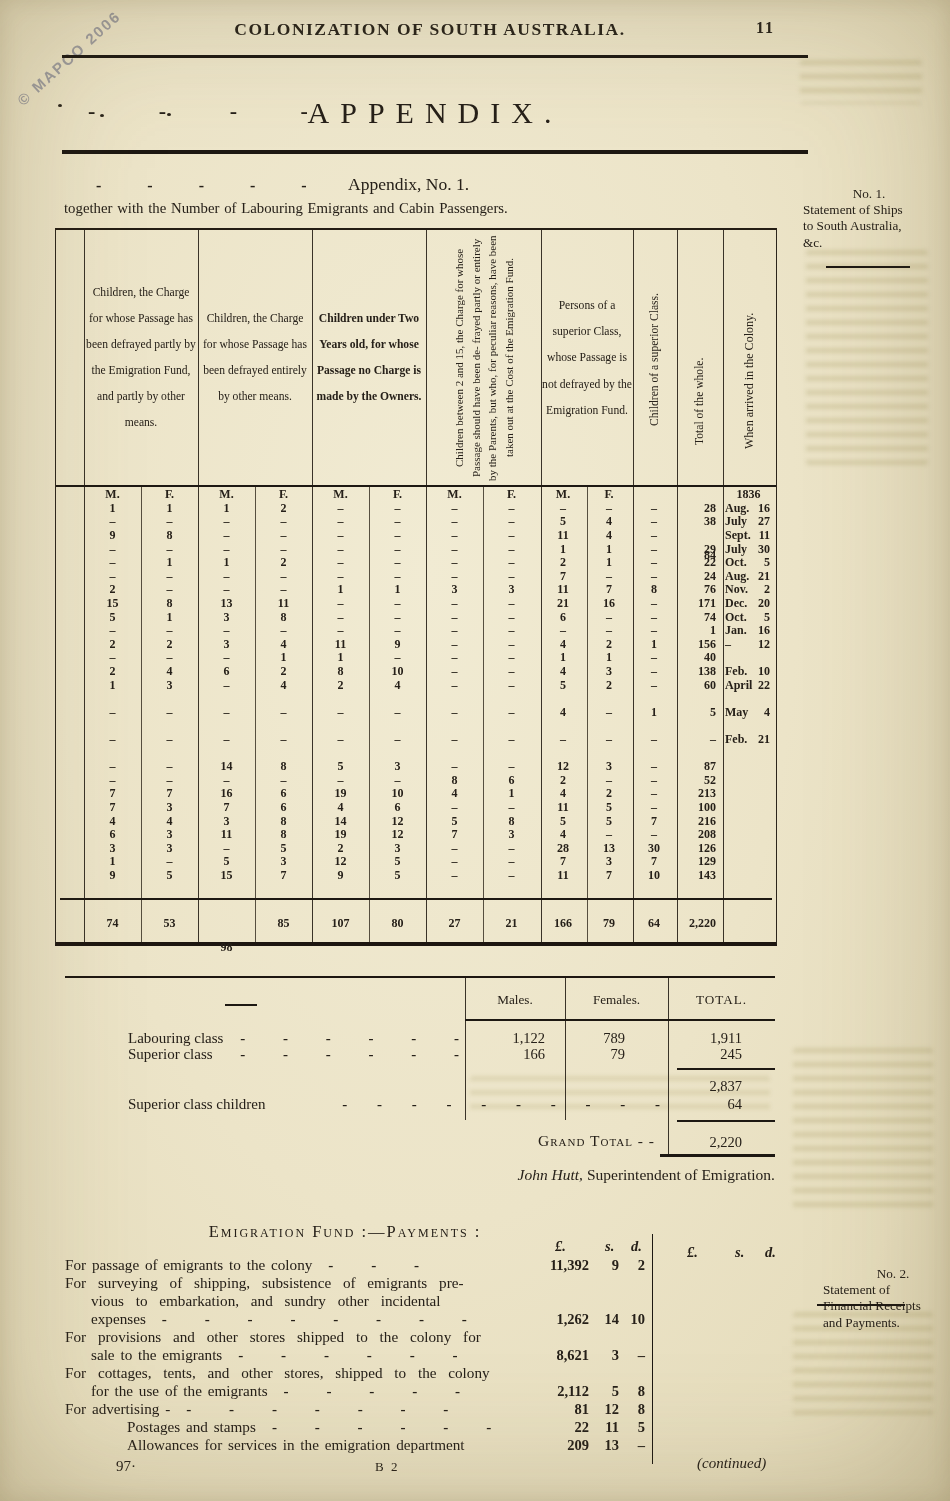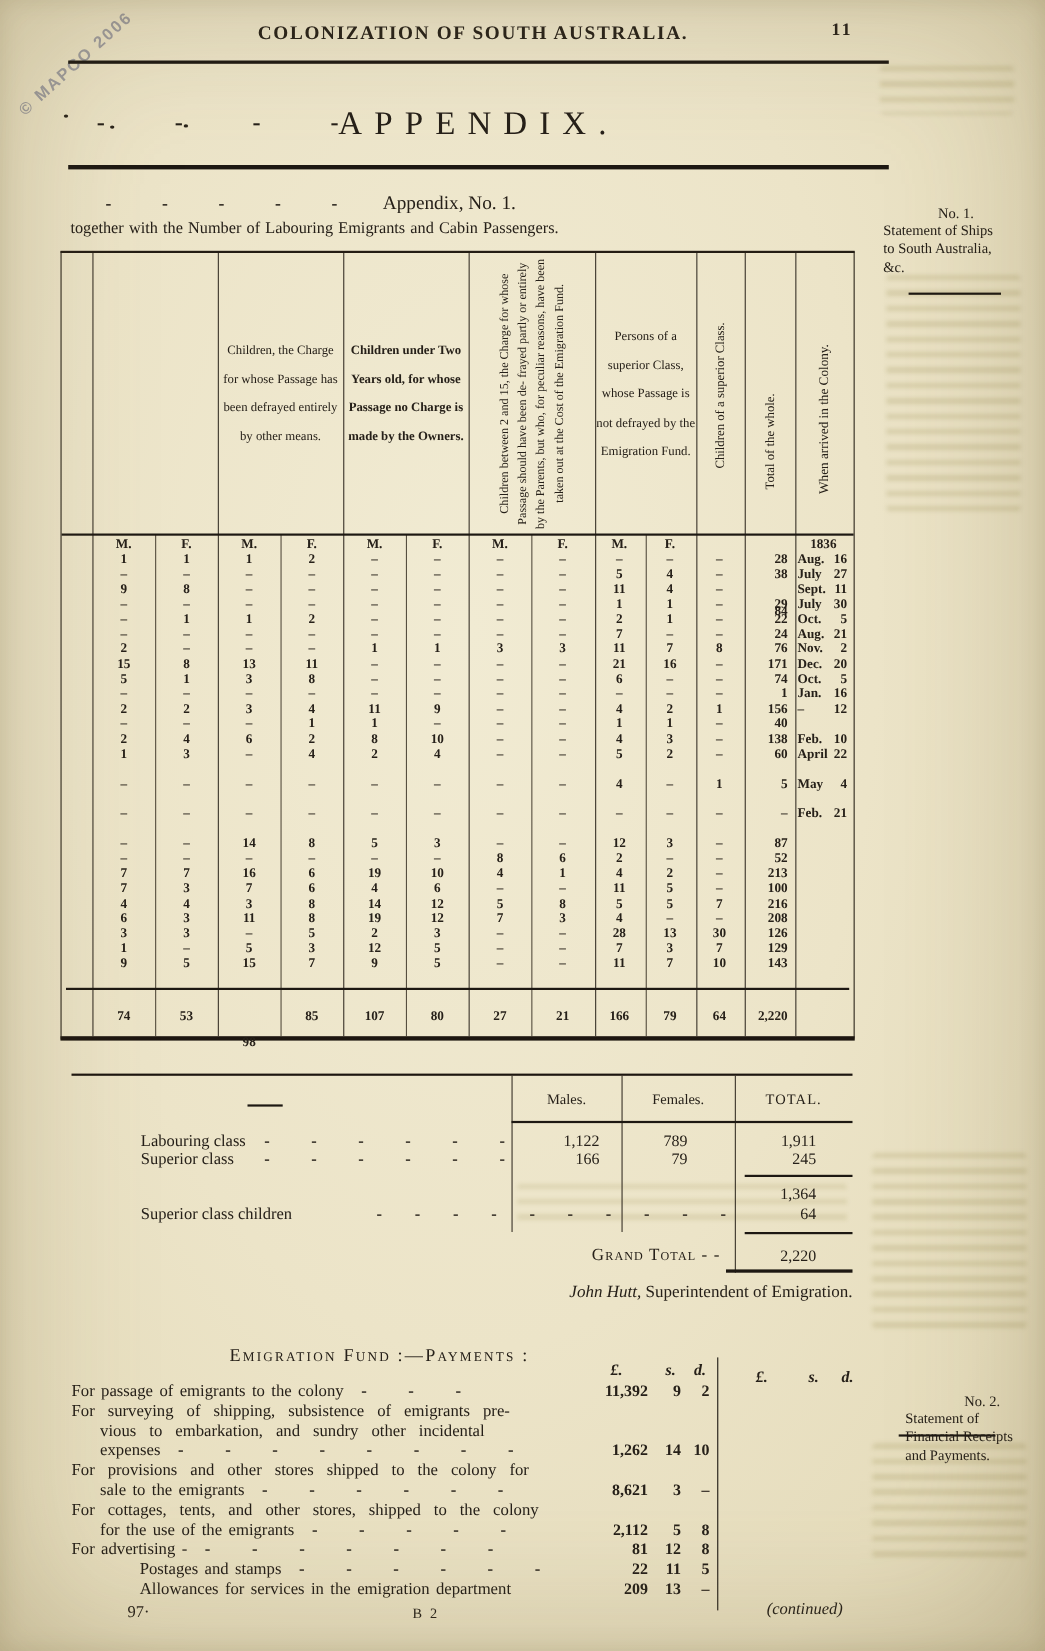--- a/index.html
+++ b/index.html
@@ -117,20 +117,21 @@
 
     <div class="vls" style="left:85px;"></div>
     <div class="vls" style="left:199px;"></div>
     <div class="vls" style="left:313px;"></div>
     <div class="vls" style="left:427px;"></div>
     <div class="vls" style="left:531px;"></div>
 
     <div class="rule" style="left:0;top:255px;width:720px;height:1.5px;"></div>
     <div class="rule" style="left:4px;top:668px;width:712px;height:1.5px;"></div>
 
+    <div class="hdr" style="left:30px;top:8px;width:110px;height:240px;">Children, the Charge for whose Passage has been defrayed partly by the Emigration Fund, and partly by other means.</div>
     <div class="hdr" style="left:144px;top:28px;width:110px;height:200px;">Children, the Charge for whose Passage has been defrayed entirely by other means.</div>
     <div class="hdr" style="left:258px;top:28px;width:110px;height:200px;font-weight:bold;">Children under Two Years old, for whose Passage no Charge is made by the Owners.</div>
     <div class="hdr vert" style="left:374px;top:3px;width:108px;height:250px;font-size:11px;line-height:1.5;">Children between 2 and 15, the Charge for whose Passage should have been de- frayed partly or entirely by the Parents, but who, for peculiar reasons, have been taken out at the Cost of the Emigration Fund.</div>
     <div class="hdr" style="left:486px;top:26px;width:90px;height:205px;">Persons of a superior Class, whose Passage is not defrayed by the Emigration Fund.</div>
     <div class="hdr vert" style="left:578px;top:10px;width:42px;height:240px;">Children of a superior Class.</div>
     <div class="hdr vert" style="left:622px;top:90px;width:44px;height:162px;">Total of the whole.</div>
     <div class="hdr vert" style="left:668px;top:50px;width:50px;height:202px;font-size:12px;">When arrived in the Colony.</div>
 
     <div class="mbody">
         <div class="trow lab">
@@ -635,21 +636,21 @@
     <div class="sv" style="left:500px;top:52px;width:60px;">789</div>
     <div class="sv" style="left:603px;top:52px;width:74px;">1,911</div>
 
     <div class="txt" style="left:63px;top:68px;">Superior class</div>
     <div class="sdash txt" style="left:172px;top:68px;width:222px;overflow:hidden;white-space:nowrap;text-align:right;">- - - - - -</div>
     <div class="sv" style="left:400px;top:68px;width:80px;">166</div>
     <div class="sv" style="left:500px;top:68px;width:60px;">79</div>
     <div class="sv" style="left:603px;top:68px;width:74px;">245</div>
 
     <div class="rule" style="left:612px;top:90px;width:98px;height:1.5px;"></div>
-    <div class="sv" style="left:603px;top:100px;width:74px;">1,364</div>
+    <div class="sv" style="left:603px;top:100px;width:74px;">2,837</div>
 
     <div class="txt" style="left:63px;top:118px;">Superior class children</div>
     <div class="sdash txt" style="left:255px;top:118px;width:340px;overflow:hidden;white-space:nowrap;text-align:right;word-spacing:26px;">- - - - - - - - - -</div>
     <div class="sv" style="left:603px;top:118px;width:74px;">64</div>
 
     <div class="rule" style="left:612px;top:142px;width:98px;height:1.5px;"></div>
     <div class="txt sc" style="left:300px;top:154px;width:290px;text-align:right;font-size:15.5px;">Grand Total - -</div>
     <div class="sv" style="left:603px;top:156px;width:74px;">2,220</div>
     <div class="rule" style="left:595px;top:176px;width:115px;height:2.5px;"></div>
   </div>

